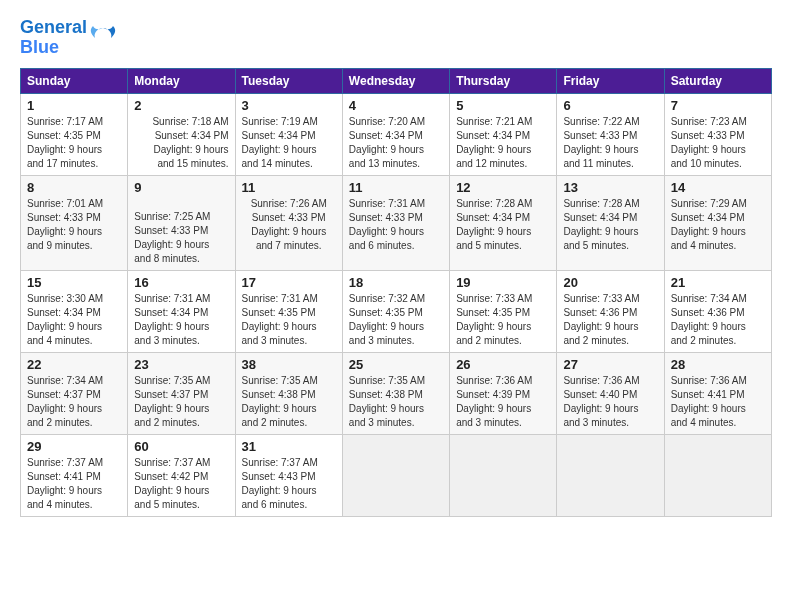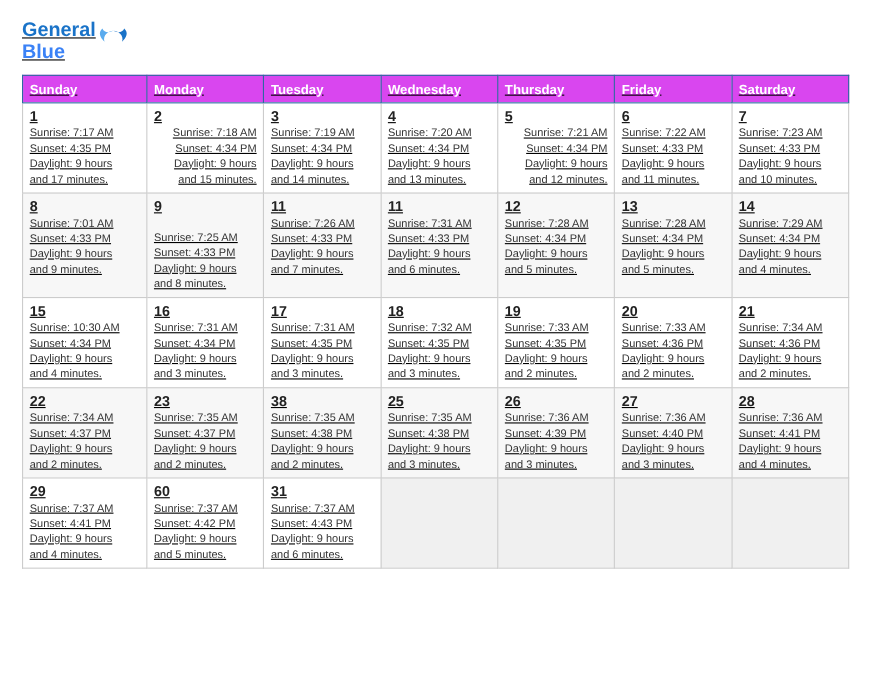--- a/index.html
+++ b/index.html
@@ -6,21 +6,20 @@
     body {
       font-family: Arial, sans-serif;
       background: #fff;
       width: 792px;
       height: 612px;
       overflow: hidden;
     }
     .page {
       width: 792px;
       padding: 18px 20px 10px 20px;
-      text-decoration: underline;
     }
     .header {
       display: flex;
       align-items: flex-start;
       justify-content: space-between;
       margin-bottom: 10px;
     }
     .logo {
       display: flex;
       align-items: center;
@@ -52,21 +51,21 @@
     .subtitle {
       font-size: 15px;
       color: #555;
     }
     table {
       width: 100%;
       border-collapse: collapse;
       font-size: 10.5px;
     }
     th {
-      background-color: #d946ef;
+      background-color: #4c1d95;
       color: #fff;
       text-align: left;
       padding: 5px 6px;
       font-size: 12px;
       font-weight: bold;
       border: 1px solid #2e68a0;
     }
     td {
       border: 1px solid #ccc;
       padding: 4px 6px;
@@ -158,21 +157,21 @@
           </td>
           <td>
             <span class="day-num">4</span>
             <div class="day-info" style="white-space: pre-line;">Sunrise: 7:20 AM
 Sunset: 4:34 PM
 Daylight: 9 hours
 and 13 minutes.</div>
           </td>
           <td>
             <span class="day-num">5</span>
-            <div class="day-info" style="white-space: pre-line; text-align: right;">Sunrise: 7:21 AM
+            <div class="day-info" style="white-space: pre-line;">Sunrise: 7:21 AM
 Sunset: 4:34 PM
 Daylight: 9 hours
 and 12 minutes.</div>
           </td>
           <td>
             <span class="day-num">6</span>
             <div class="day-info" style="white-space: pre-line;">Sunrise: 7:22 AM
 Sunset: 4:33 PM
 Daylight: 9 hours
 and 11 minutes.</div>
@@ -195,21 +194,21 @@
           </td>
           <td>
             <span class="day-num">9</span>
             <div class="day-info" style="white-space: pre-line; margin-top: 15px;">Sunrise: 7:25 AM
 Sunset: 4:33 PM
 Daylight: 9 hours
 and 8 minutes.</div>
           </td>
           <td>
             <span class="day-num">11</span>
-            <div class="day-info" style="white-space: pre-line;">Sunrise: 7:26 AM
+            <div class="day-info" style="white-space: pre-line; text-align: center;">Sunrise: 7:26 AM
 Sunset: 4:33 PM
 Daylight: 9 hours
 and 7 minutes.</div>
           </td>
           <td>
             <span class="day-num">11</span>
             <div class="day-info" style="white-space: pre-line;">Sunrise: 7:31 AM
 Sunset: 4:33 PM
 Daylight: 9 hours
 and 6 minutes.</div>
@@ -232,21 +231,21 @@
             <span class="day-num">14</span>
             <div class="day-info" style="white-space: pre-line;">Sunrise: 7:29 AM
 Sunset: 4:34 PM
 Daylight: 9 hours
 and 4 minutes.</div>
           </td>
         </tr>
         <tr>
           <td>
             <span class="day-num">15</span>
-            <div class="day-info" style="white-space: pre-line;">Sunrise: 10:30 AM
+            <div class="day-info" style="white-space: pre-line;">Sunrise: 3:30 AM
 Sunset: 4:34 PM
 Daylight: 9 hours
 and 4 minutes.</div>
           </td>
           <td>
             <span class="day-num">16</span>
             <div class="day-info" style="white-space: pre-line;">Sunrise: 7:31 AM
 Sunset: 4:34 PM
 Daylight: 9 hours
 and 3 minutes.</div>

